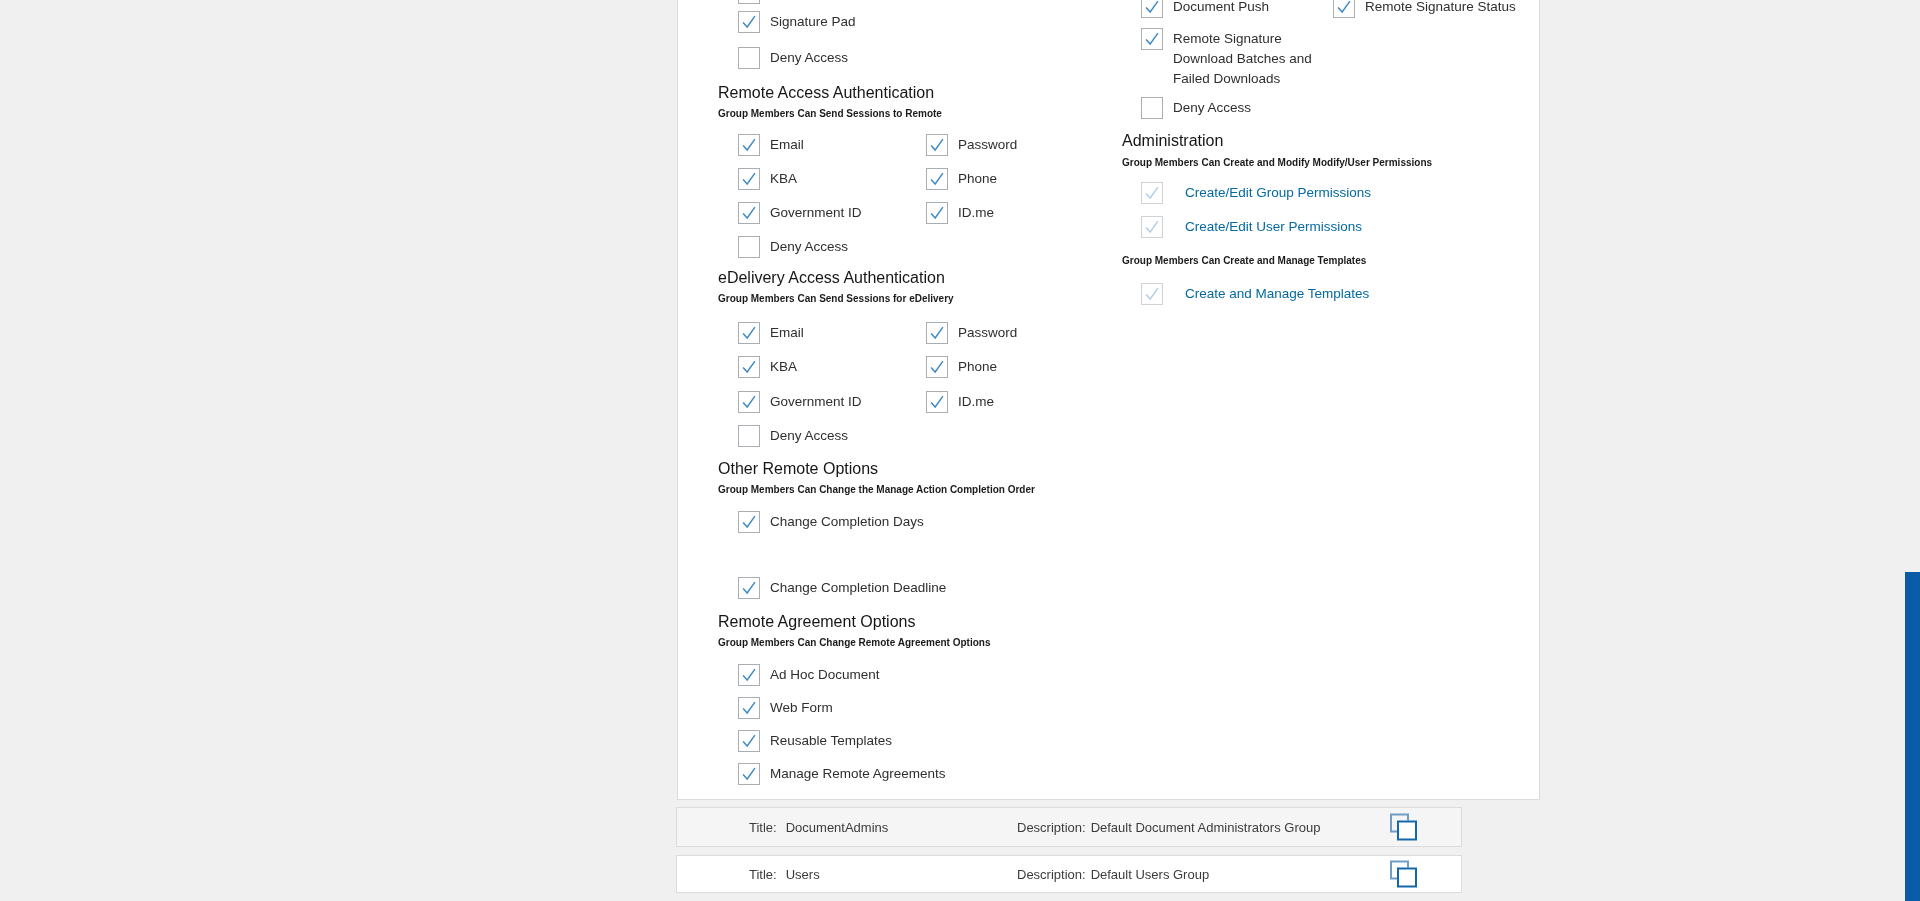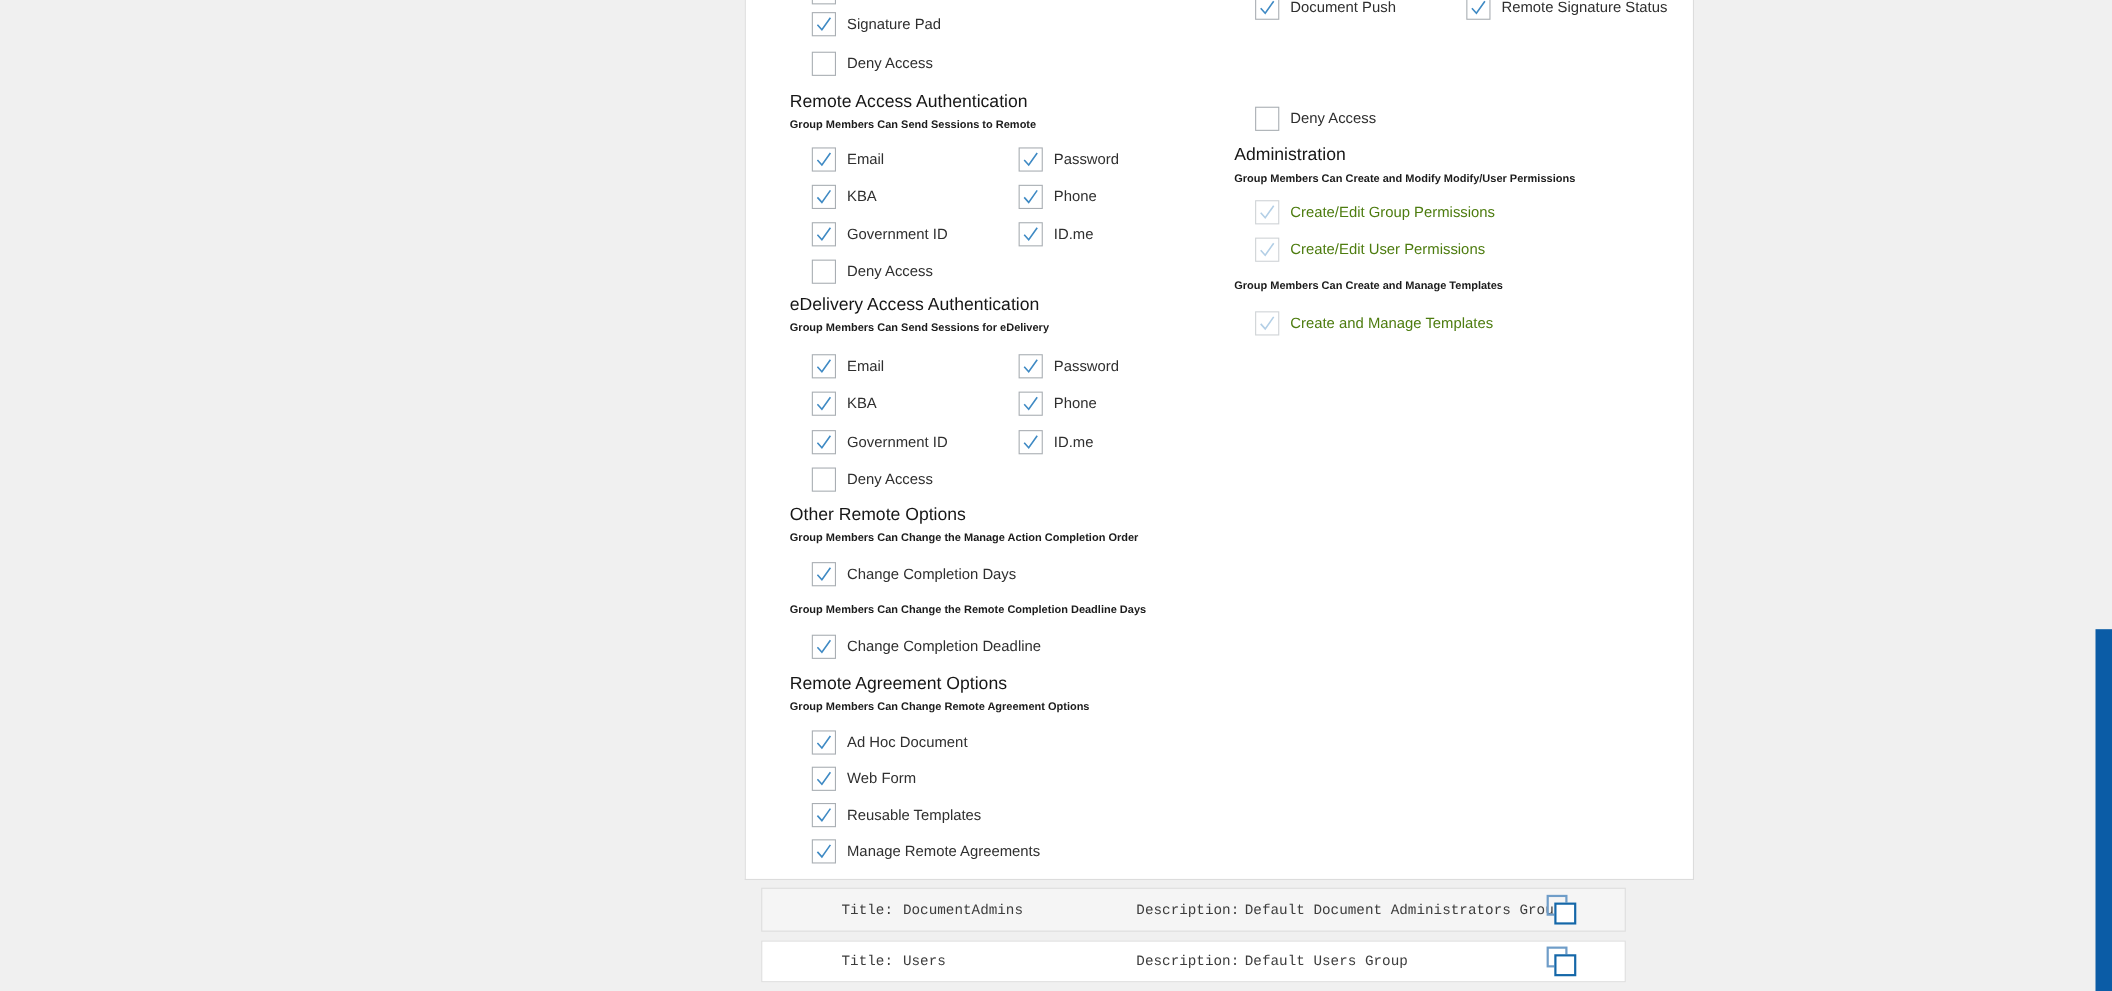--- a/index.html
+++ b/index.html
@@ -35,28 +35,28 @@
   .cb{
     position:relative;width:22px;height:22px;flex:0 0 auto;box-sizing:border-box;
     background:#fff;border:1px solid #a9aeb3;
   }
   .cb svg{position:absolute;left:0;top:0;width:20px;height:20px;display:none;}
   .cb svg polyline{fill:none;stroke:#3f8ac4;stroke-width:1.6;}
   .cb.checked svg{display:block;}
   .lbl{font-size:13.5px;color:#2f2f2f;line-height:16px;}
   .cb-row.dis .cb{border-color:#cfd3d6;}
   .cb-row.dis .cb svg polyline{stroke:#b3cfe6;}
-  .cb-row.dis .lbl{color:#4d7c0f;}
+  .cb-row.dis .lbl{color:#0369a1;margin-left:12px;}
   
   .cb-row.multiline{align-items:flex-start;}
   .lbl.stack{display:flex;flex-direction:column;line-height:20px;margin-top:1px;}
   
   .group-row{
-    position:absolute;left:692px;width:786px;box-sizing:border-box;
-    border:1px solid #dcdcdc;background:#ffffff;font-family:Liberation Mono, monospace;
+    position:absolute;left:676px;width:786px;box-sizing:border-box;
+    border:1px solid #dcdcdc;background:#ffffff;
   }
   .group-row.alt{background:#f5f5f5;}
   .gr-title{position:absolute;left:72px;top:50%;transform:translateY(-50%);
     display:flex;gap:9px;font-size:13px;color:#3c3c3c;white-space:nowrap;}
   .gr-desc{position:absolute;left:340px;top:50%;transform:translateY(-50%);
     display:flex;gap:5px;font-size:13px;color:#3c3c3c;white-space:nowrap;}
   .copy-icon{position:absolute;left:713px;top:50%;transform:translateY(-50%);
     width:27px;height:27px;display:inline-block;cursor:pointer;}
   .ci-back{position:absolute;left:0;top:0;width:19px;height:19px;box-sizing:border-box;
     border:2px solid #6f9dc8;background:transparent;}
@@ -204,21 +204,20 @@
     <div class="sec-title" style="top:460px">Other Remote Options</div>
     <div class="sub-title" style="top:482px">Group Members Can Change the Manage Action Completion Order</div>
     <div class="cb-row" style="left:20px;top:511px">
       <span class="cb checked">
           <svg viewBox="0 0 22 22">
             <polyline points="4.5,11.5 9,16.5 17.5,4.5"></polyline>
           </svg>
         </span>
       <span class="lbl">Change Completion Days</span>
     </div>
-    <div class="sub-title" style="top:547px">Group Members Can Change the Remote Completion Deadline Days</div>
     <div class="cb-row" style="left:20px;top:577px">
       <span class="cb checked">
           <svg viewBox="0 0 22 22">
             <polyline points="4.5,11.5 9,16.5 17.5,4.5"></polyline>
           </svg>
         </span>
       <span class="lbl">Change Completion Deadline</span>
     </div>
 
     <div class="sec-title" style="top:613px">Remote Agreement Options</div>
@@ -269,20 +268,32 @@
     </div>
     <div class="cb-row" style="left:211px;top:-4px">
       <span class="cb checked">
           <svg viewBox="0 0 22 22">
             <polyline points="4.5,11.5 9,16.5 17.5,4.5"></polyline>
           </svg>
         </span>
       <span class="lbl">Remote Signature Status</span>
     </div>
 
+    <div class="cb-row multiline" style="left:19px;top:28px">
+      <span class="cb checked">
+          <svg viewBox="0 0 22 22">
+            <polyline points="4.5,11.5 9,16.5 17.5,4.5"></polyline>
+          </svg>
+        </span>
+      <span class="lbl stack">
+        <span>Remote Signature</span>
+        <span>Download Batches and</span>
+        <span>Failed Downloads</span>
+      </span>
+    </div>
 
     <div class="cb-row" style="left:19px;top:97px">
       <span class="cb"></span>
       <span class="lbl">Deny Access</span>
     </div>
 
     <div class="sec-title" style="top:132px">Administration</div>
     <div class="sub-title" style="top:155px">Group Members Can Create and Modify Modify/User Permissions</div>
 
     <div class="cb-row dis" style="left:19px;top:182px">

